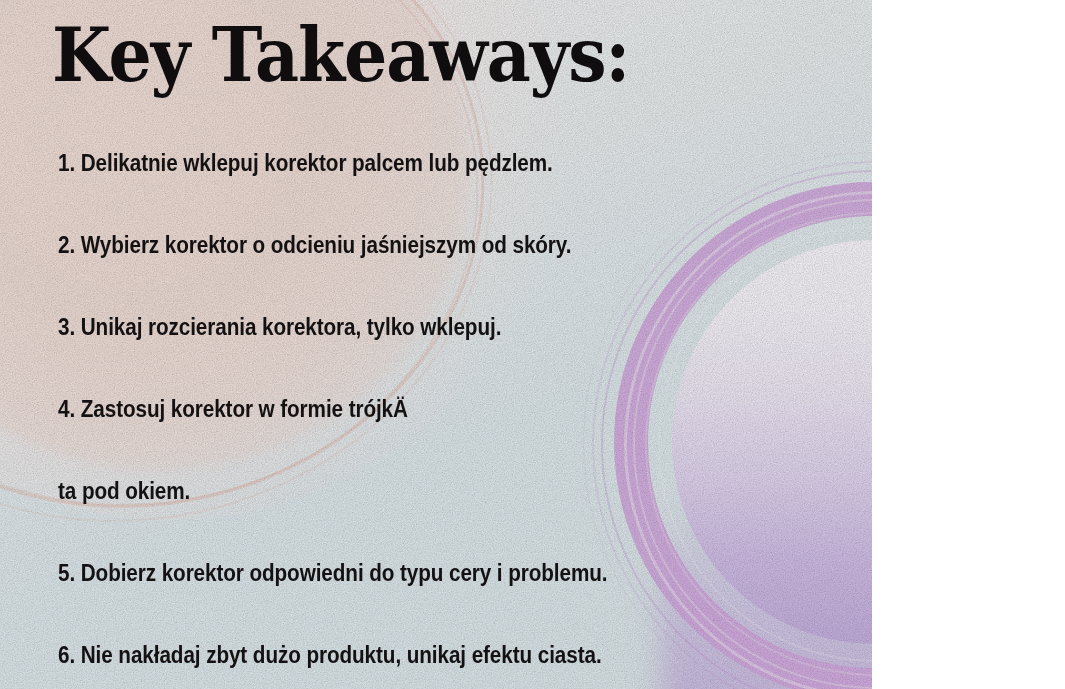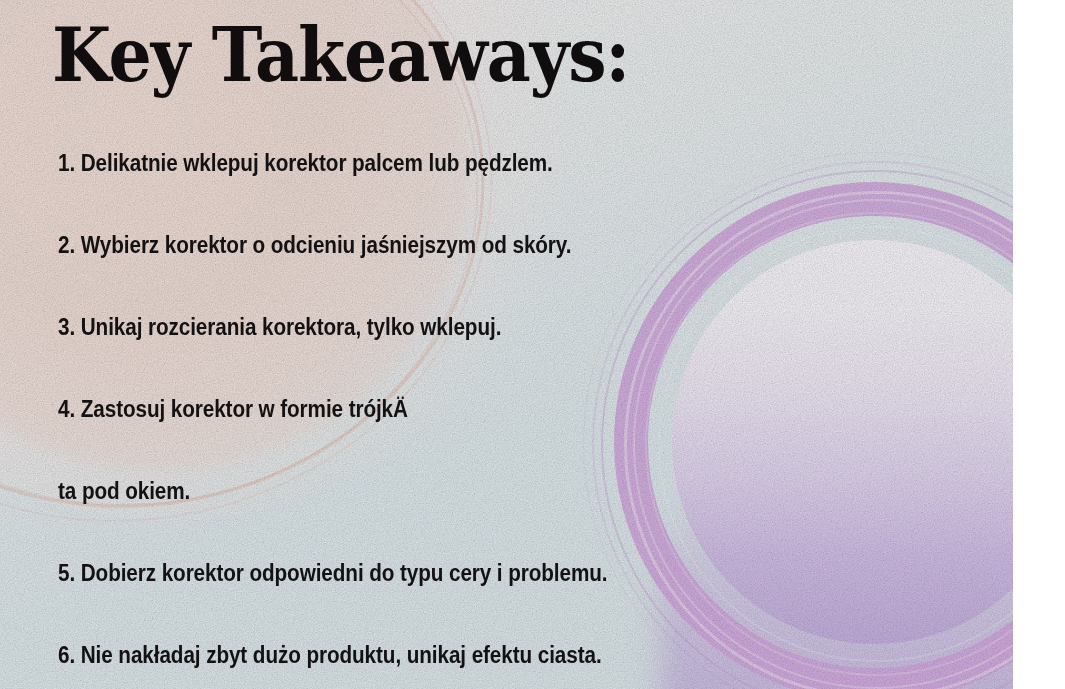--- a/index.html
+++ b/index.html
@@ -3,21 +3,21 @@
 <meta charset="utf-8">
 <style>
   html, body {
     margin: 0;
     padding: 0;
     background: #ffffff;
   }
 
   #canvas {
     position: relative;
-    width: 1013px;
+    width: 872px;
     height: 689px;
     overflow: hidden;
     background: #e3edf1;
     font-family: "Liberation Sans", sans-serif;
   }
 
   
 
   .bg-base {
     position: absolute;

